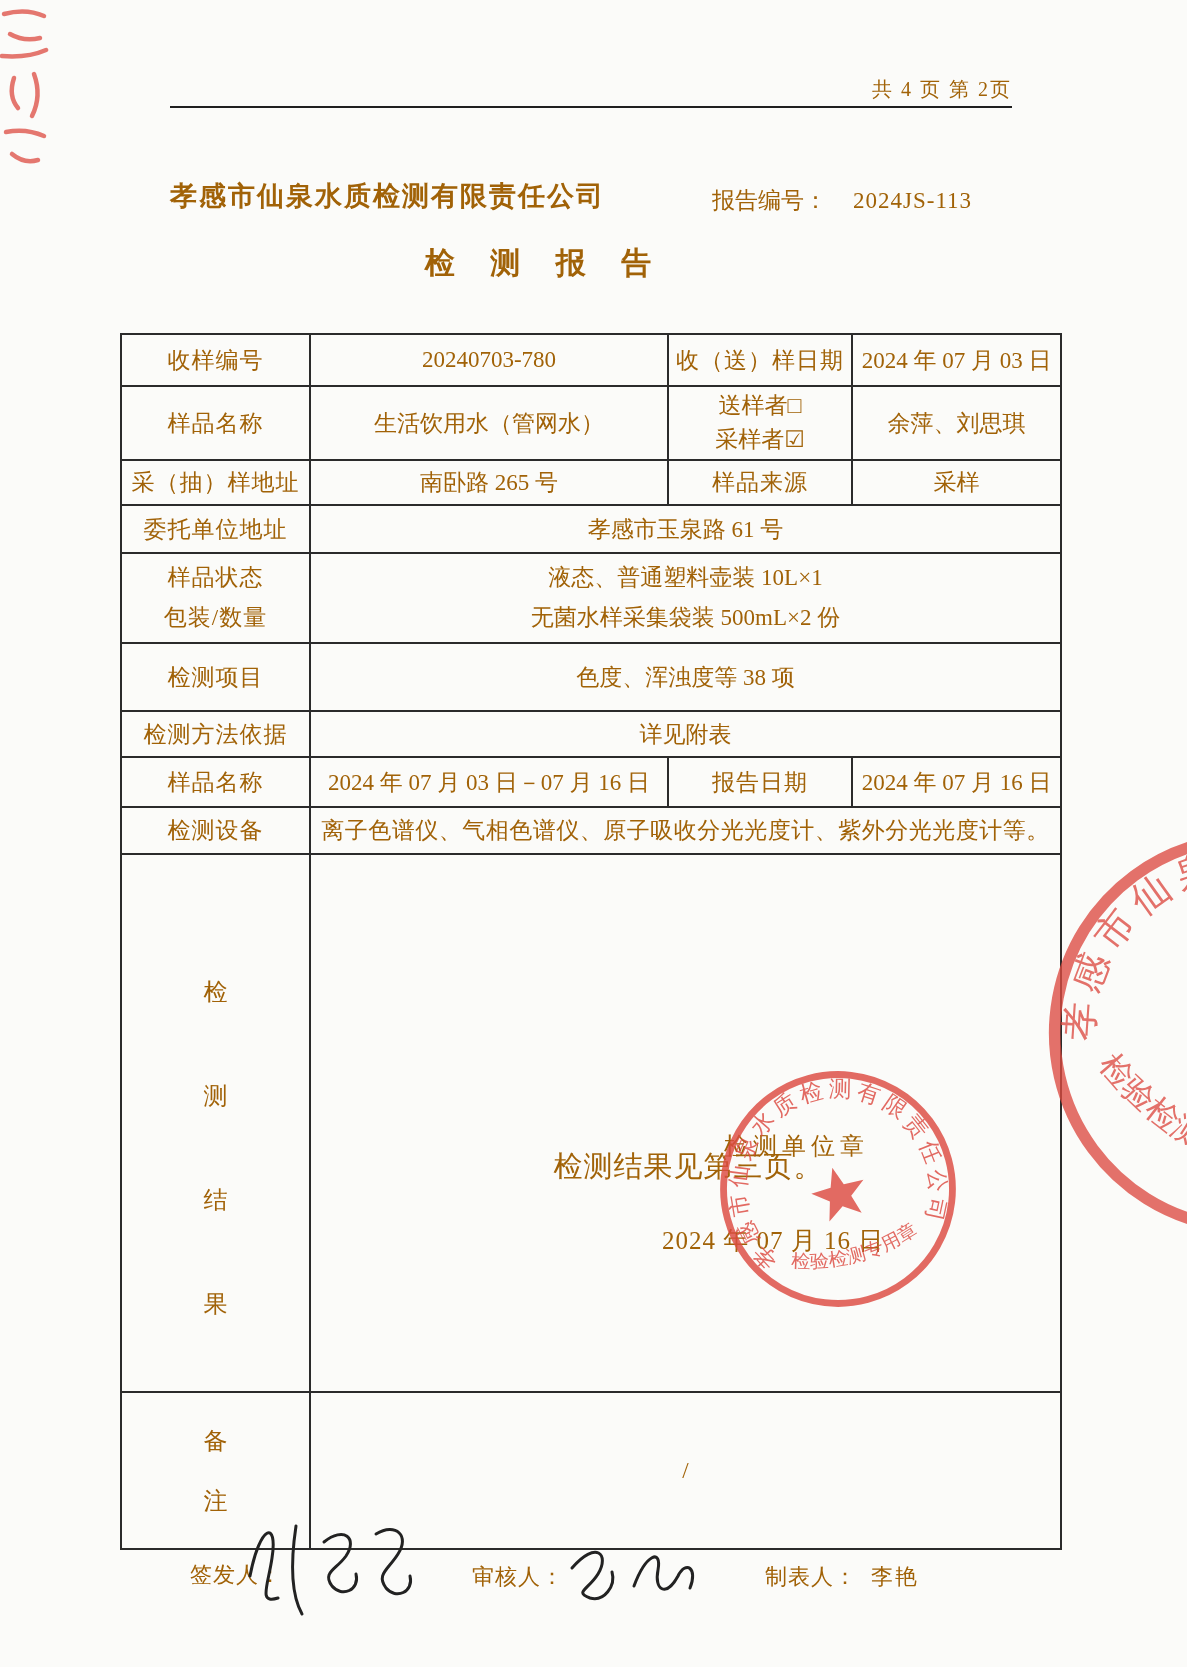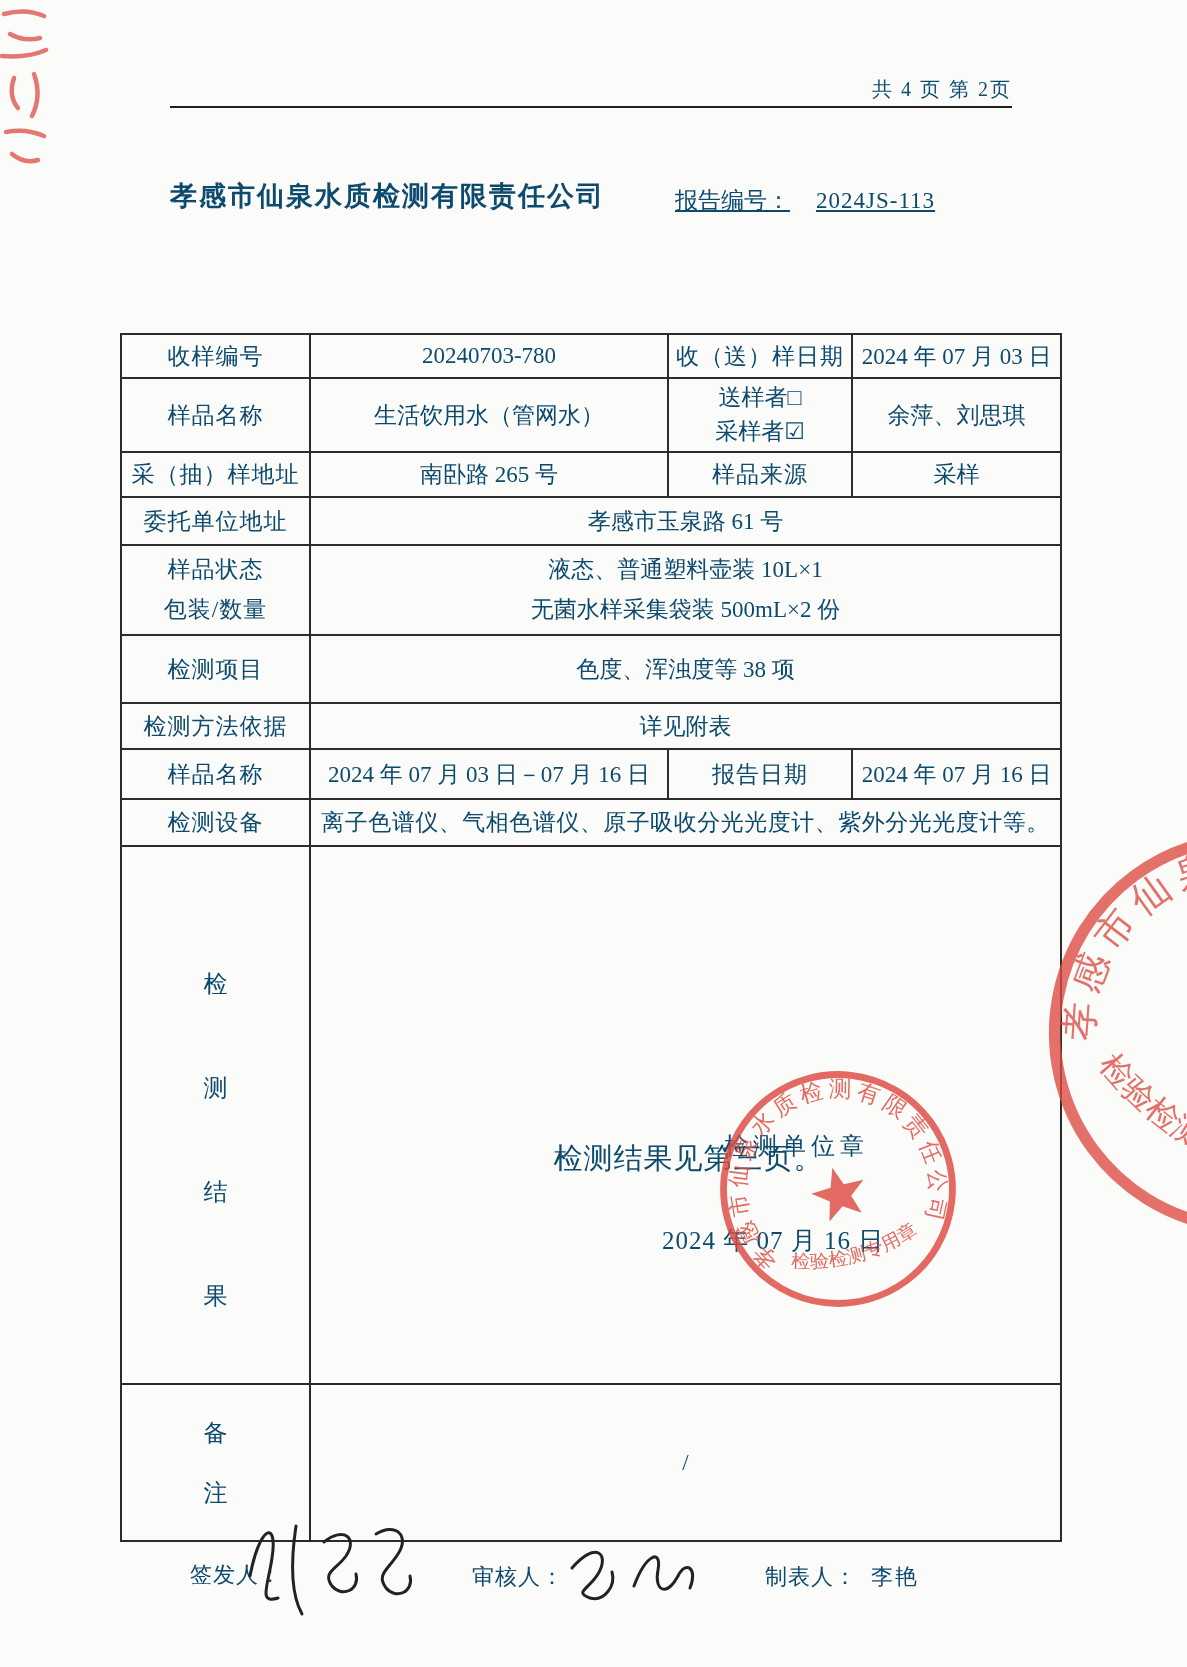--- a/index.html
+++ b/index.html
@@ -3,33 +3,33 @@
 <meta charset="utf-8">
 <style>
   html,body{margin:0;padding:0;background:#e8e8e6;}
   .page{
     position:relative;
     width:1187px;height:1667px;
     margin:0 auto;
     background:#fbfbf9;
     overflow:hidden;
     font-family:"Liberation Serif","DejaVu Serif",serif;
-    color:#0c4a6e;
+    color:#a16207;
   }
   
   .page-indicator{position:absolute;top:76px;left:872px;font-size:20px;letter-spacing:2px;}
   .header-rule{position:absolute;top:106px;left:170px;width:842px;height:2px;background:#1f1f1f;}
   .company-name{position:absolute;top:178px;left:170px;font-size:27px;font-weight:bold;letter-spacing:2px;}
-  .report-no{position:absolute;top:185px;left:675px;font-size:23px;text-decoration:underline;}
+  .report-no{position:absolute;top:185px;left:712px;font-size:23px;}
   .report-no .val{margin-left:26px;letter-spacing:1px;}
   .doc-title{position:absolute;top:243px;left:0;width:1090px;text-align:center;font-size:30px;font-weight:bold;letter-spacing:14px;}
   
   table.report{position:absolute;top:333px;left:120px;width:940px;border-collapse:collapse;table-layout:fixed;}
   table.report td{border:2px solid #2b2b2b;font-size:23px;text-align:center;vertical-align:middle;padding:2px 4px;overflow:visible;}
-  tr.r1{height:44px;} tr.r2{height:70px;} tr.r3{height:45px;} tr.r4{height:48px;}
+  tr.r1{height:52px;} tr.r2{height:70px;} tr.r3{height:45px;} tr.r4{height:48px;}
   tr.r5{height:90px;} tr.r6{height:68px;} tr.r7{height:46px;padding-left:20px;} tr.r8{height:50px;}
   tr.r9{height:47px;} tr.r10{height:538px;} tr.r11{height:155px;}
   td.lbl{letter-spacing:1px;}
   .two-line div{line-height:40px;}
   .opt-cell{text-align:left;padding-left:12px;}
   .opt-cell div{line-height:34px;}
   td.equip{font-size:22.5px;text-align:left;padding-left:10px;letter-spacing:0.5px;}
   td.result-label,td.remark-label{vertical-align:top;}
   .vstack{display:flex;flex-direction:column;align-items:center;padding-top:50px;gap:72px;font-size:24px;}
   .vstack-remark{display:flex;flex-direction:column;align-items:center;justify-content:center;height:151px;gap:28px;font-size:24px;}
@@ -55,20 +55,21 @@
 <body>
 
 <div class="page">
 
   <div class="page-indicator">共 4 页  第 2页</div>
   <div class="header-rule"></div>
   <div class="company-name">孝感市仙泉水质检测有限责任公司</div>
   <div class="report-no">
     <span>报告编号：</span><span class="val">2024JS-113</span>
   </div>
+  <div class="doc-title">检  测  报  告</div>
 
   <table class="report">
     <colgroup>
       <col style="width:189px">
         <col style="width:358px">
         <col style="width:184px">
         <col style="width:209px">
     </colgroup>
     <tbody>
         <tr class="r1">

